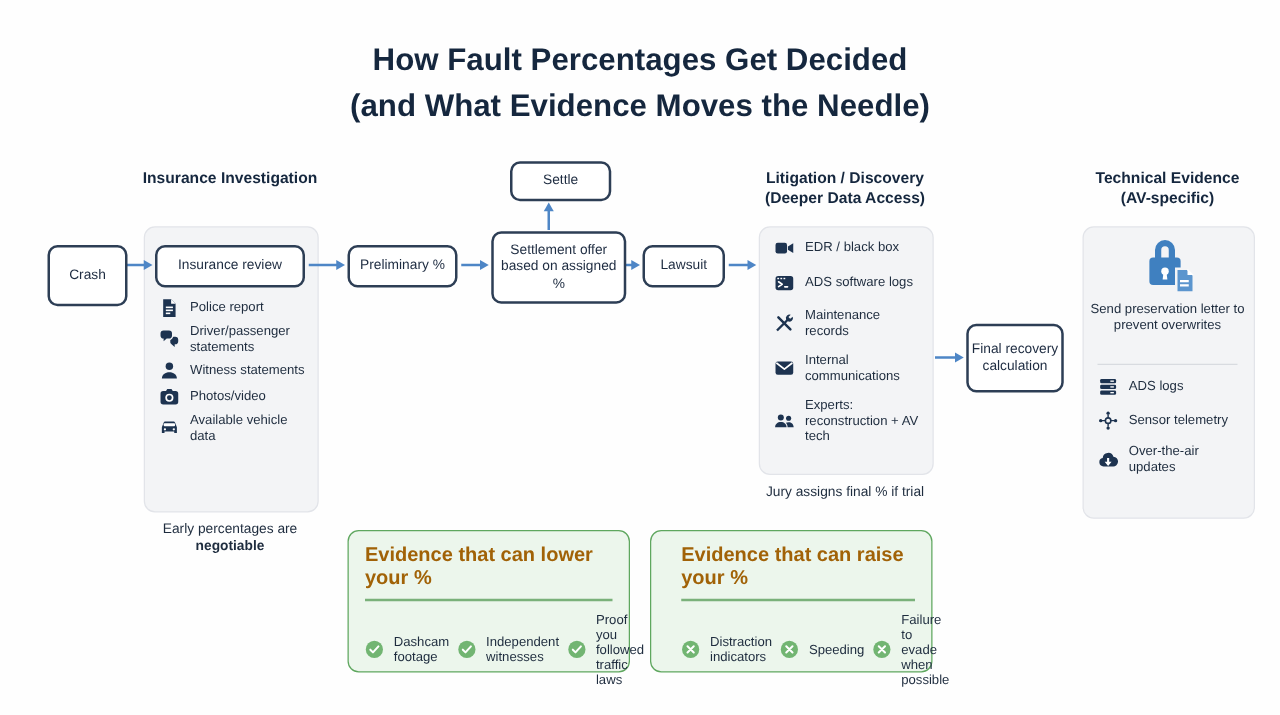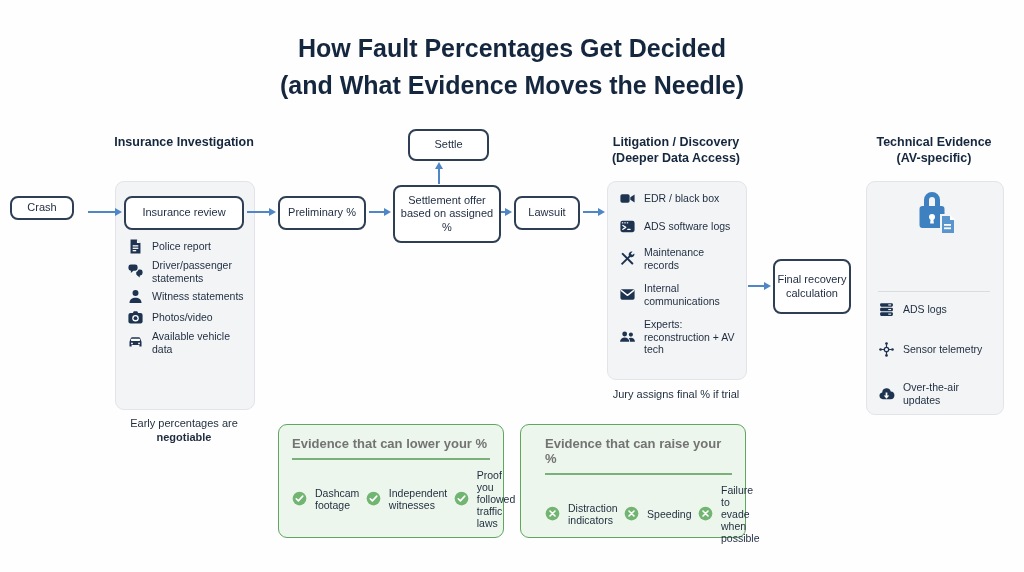--- a/index.html
+++ b/index.html
@@ -24,21 +24,21 @@
   .irow{display:flex;align-items:center;gap:8px;}
   .irow .ic{flex:0 0 17px;width:17px;height:17px;display:flex;align-items:center;}
   .irow .ic svg{width:17px;height:17px;}
   .ilabel{font-size:10.5px;line-height:12.5px;color:#1e2c3e;max-width:92px;}
   .caption{position:absolute;text-align:center;font-size:11px;line-height:14px;color:#1e2c3e;z-index:2;}
   .techcap{position:absolute;text-align:center;font-size:10.5px;line-height:13px;color:#1e2c3e;z-index:2;}
   .divider{position:absolute;height:1px;background:#d8dbe0;z-index:2;}
   .lockwrap{position:absolute;z-index:2;}
   .gbox{position:absolute;background:#ecf6ec;border:1.5px solid #5fa75f;border-radius:9px;
         box-sizing:border-box;padding:11px 13px;z-index:2;}
-  .gtitle{font-size:13px;font-weight:700;color:#737373;}
+  .gtitle{font-size:16px;font-weight:700;color:#a16207;}
   .gline{margin-top:7px;height:1.5px;background:#7ab17a;}
   .glist{margin-top:9px;display:flex;flex-direction:row;gap:6.5px;}
   .grow{display:flex;align-items:center;gap:8px;}
   .grow .gc{flex:0 0 15px;width:15px;height:15px;}
   .grow .gc svg{width:15px;height:15px;display:block;}
   .glabel{font-size:10.5px;color:#1e2c3e;}
 </style>
 </head>
 <body>
 
@@ -58,21 +58,21 @@
   </div>
   <div class="colhead" style="left:814px;top:134px;width:240px;">
     <span>Technical Evidence</span>
     <span>(AV-specific)</span>
   </div>
 
   <div class="panel" style="left:115px;top:181px;width:138px;height:227px;"></div>
   <div class="panel" style="left:607px;top:181px;width:138px;height:197px;"></div>
   <div class="panel" style="left:866px;top:181px;width:136px;height:232px;"></div>
 
-  <div class="node" style="left:10px;top:196px;width:64px;height:24px;">
+  <div class="node" style="left:38px;top:196px;width:64px;height:49px;">
     <span>Crash</span>
   </div>
   <div class="node" style="left:124px;top:196px;width:120px;height:34px;">
     <span>Insurance review</span>
   </div>
   <div class="node" style="left:278px;top:196px;width:88px;height:34px;">
     <span>Preliminary %</span>
   </div>
   <div class="node" style="left:408px;top:129px;width:81px;height:32px;align-items:center;">
     <span>Settle</span>
@@ -210,22 +210,23 @@
       <circle cx="21" cy="28" r="3" fill="#fff"></circle>
       <path d="M19.7 29.5h2.6l.6 5h-3.8z" fill="#fff"></path>
       <g>
         <path fill="#5b95ce" d="M30 26h9l5 5v14H30z" stroke="#f3f4f6" stroke-width="2"></path>
         <path fill="#fff" d="M39 26l5 5h-5z"></path>
         <rect x="33" y="35" width="7" height="1.8" fill="#fff"></rect>
         <rect x="33" y="38.4" width="7" height="1.8" fill="#fff"></rect>
       </g>
     </svg>
   </div>
+  <div class="techcap" style="left:872px;top:241px;width:124px;">Send preservation letter to prevent overwrites</div>
   <div class="divider" style="left:878px;top:291px;width:112px;"></div>
-  <div class="ilist" style="left:878px;top:301px;width:118px;gap:23px;justify-content:center;">
+  <div class="ilist" style="left:878px;top:301px;width:118px;gap:10px;justify-content:center;">
     <div class="irow">
       <span class="ic">
         <svg viewBox="0 0 24 24" fill="#1d3350">
             <rect x="3" y="3" width="18" height="5" rx="1.6"></rect>
             <rect x="3" y="9.5" width="18" height="5" rx="1.6"></rect>
             <rect x="3" y="16" width="18" height="5" rx="1.6"></rect>
             <rect x="14.5" y="4.8" width="4" height="1.5" fill="#fff"></rect>
             <rect x="14.5" y="11.3" width="4" height="1.5" fill="#fff"></rect>
             <rect x="14.5" y="17.8" width="4" height="1.5" fill="#fff"></rect>
           </svg>

